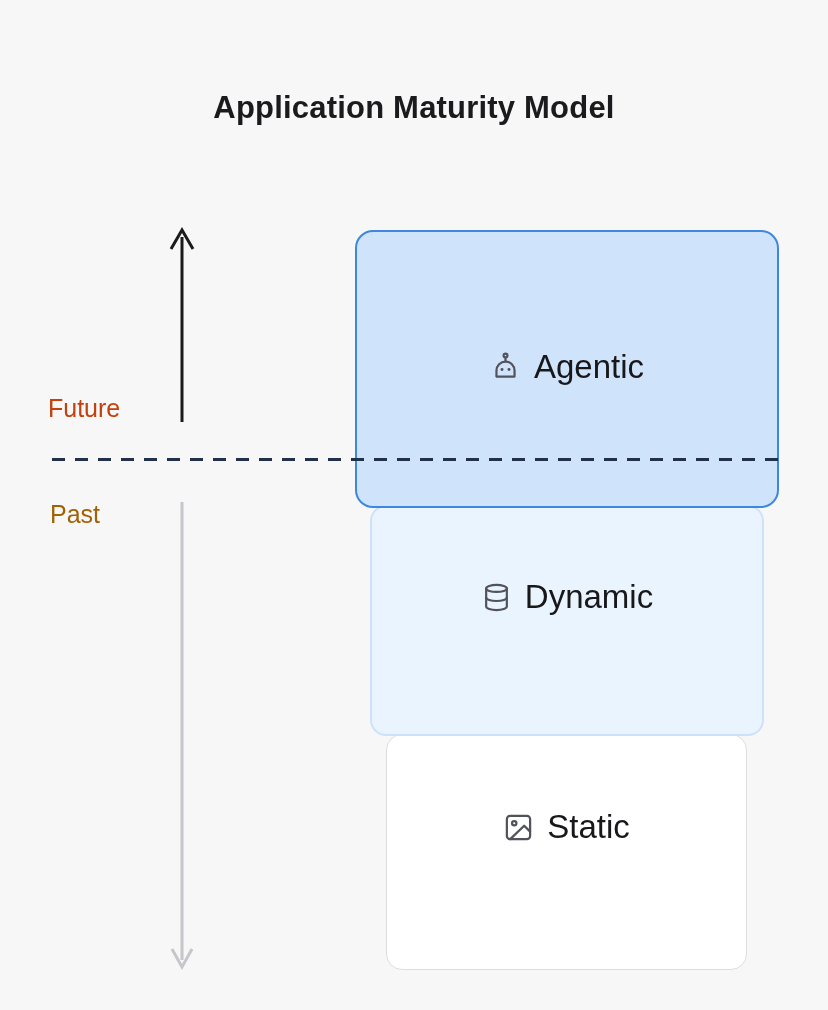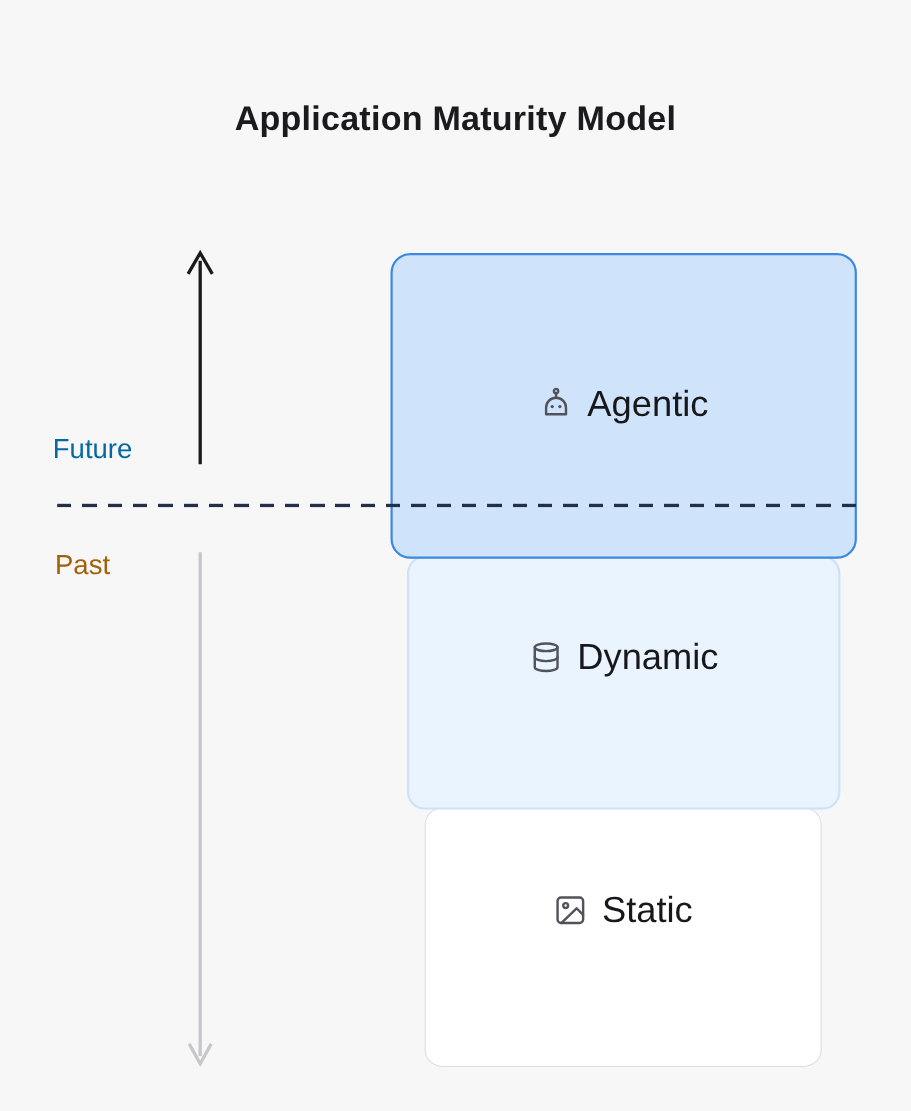--- a/index.html
+++ b/index.html
@@ -21,21 +21,21 @@
     color: #1b1b1d;
     letter-spacing: 0.2px;
   }
 
   
   .arrow-up { position: absolute; left: 166px; top: 183px; z-index: 0; }
   .arrow-down { position: absolute; left: 166px; top: 458px; z-index: 0; }
 
   .future-label {
     position: absolute; left: 48px; top: 352px;
-    font-size: 25px; color: #0369a1;
+    font-size: 25px; color: #c2410c;
   }
   .past-label {
     position: absolute; left: 50px; top: 458px;
     font-size: 25px; color: #a16207;
   }
 
   .dashed-line {
     position: absolute;
     left: 52px; top: 416px;
     width: 727px; height: 3px;

